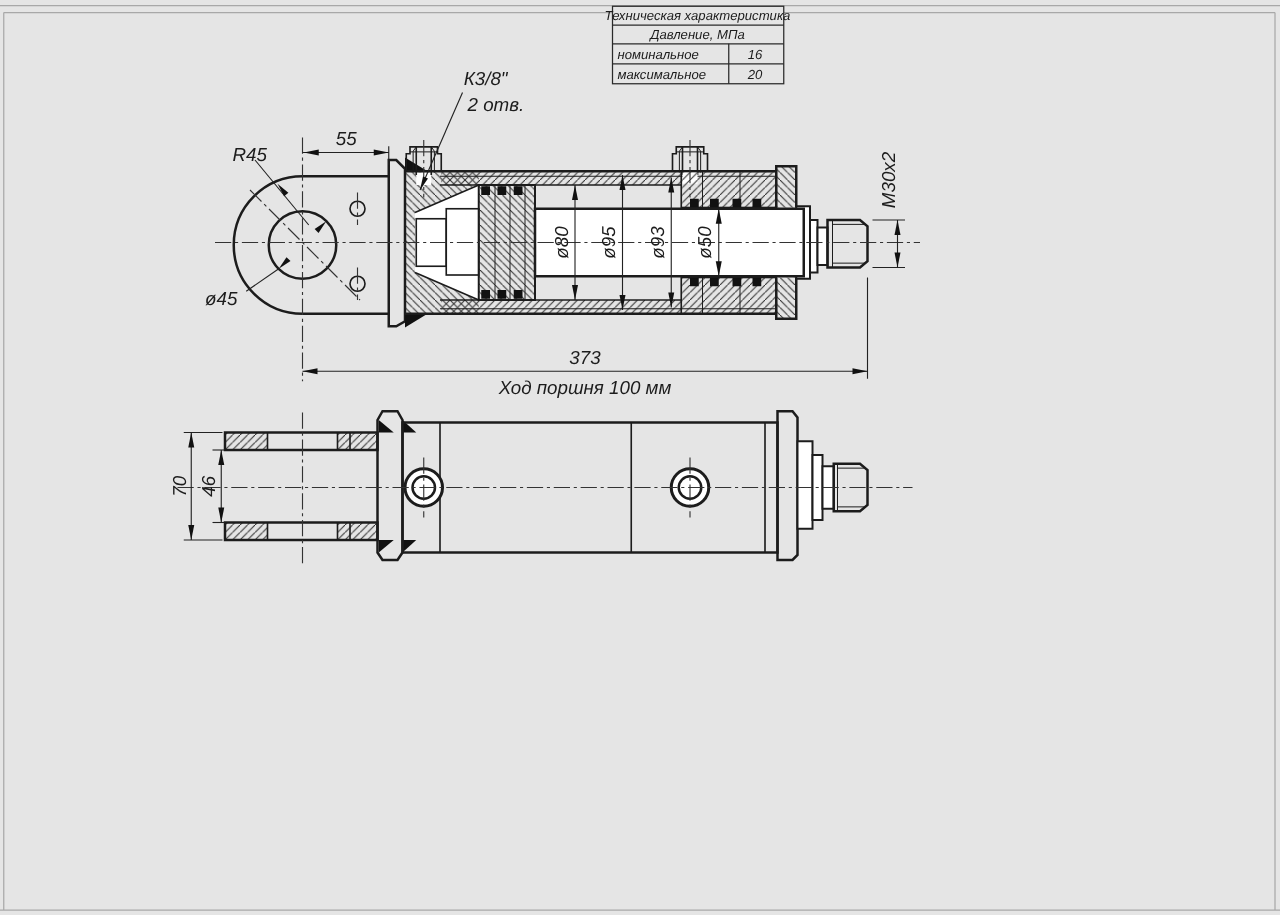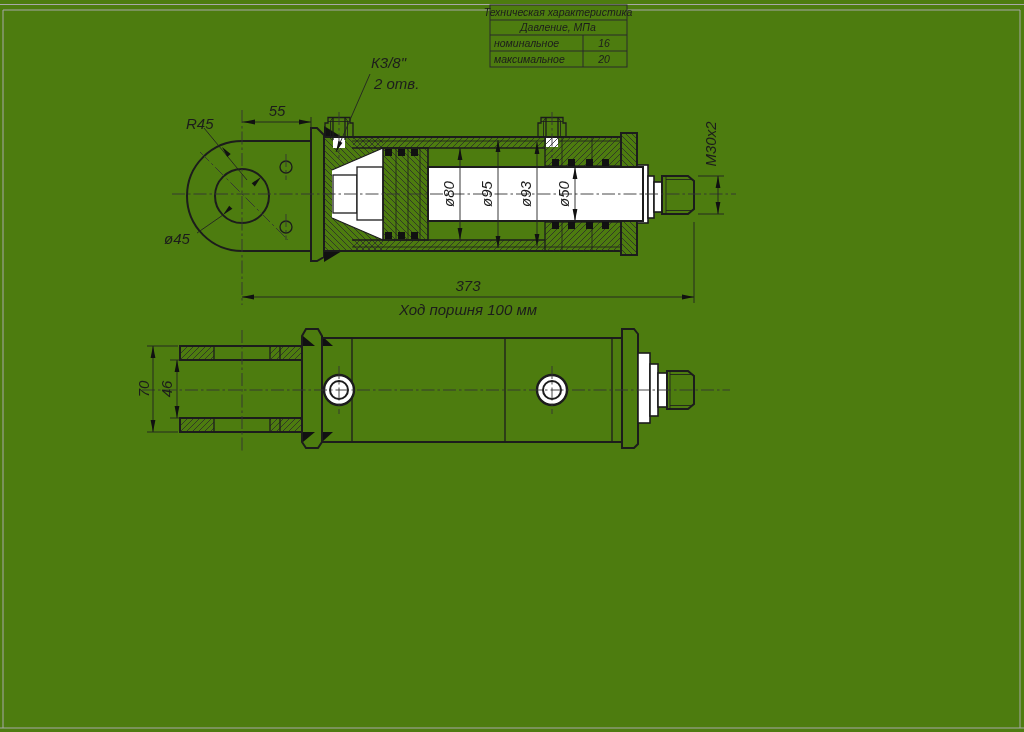--- a/index.html
+++ b/index.html
@@ -1,16 +1,16 @@
 <!DOCTYPE html>
 <html><head>
 <meta charset="utf-8">
 <style>
   html,body{margin:0;padding:0;background:#fff;}
-  #sheet{position:relative;width:1024px;height:732px;background:#4d7c0f;overflow:hidden;}
+  #sheet{position:relative;width:1024px;height:732px;background:#e5e5e5;overflow:hidden;}
   svg{position:absolute;top:0;left:0;}
   text{font-family:"Liberation Sans",sans-serif;font-style:italic;fill:#1c1c1c;}
   .t-dim{font-size:15px;}
   .t-note{font-size:15px;}
   .t-tab{font-size:10.5px;}
   .ol{stroke:#1c1c1c;stroke-width:2;fill:none;stroke-linejoin:miter;}
   .ml{stroke:#1c1c1c;stroke-width:1.3;fill:none;}
   .tl{stroke:#1c1c1c;stroke-width:0.8;fill:none;}
   .dim{stroke:#222;stroke-width:0.9;fill:none;}
   .cl{stroke:#333;stroke-width:0.9;fill:none;stroke-dasharray:13 3 2.5 3;}

